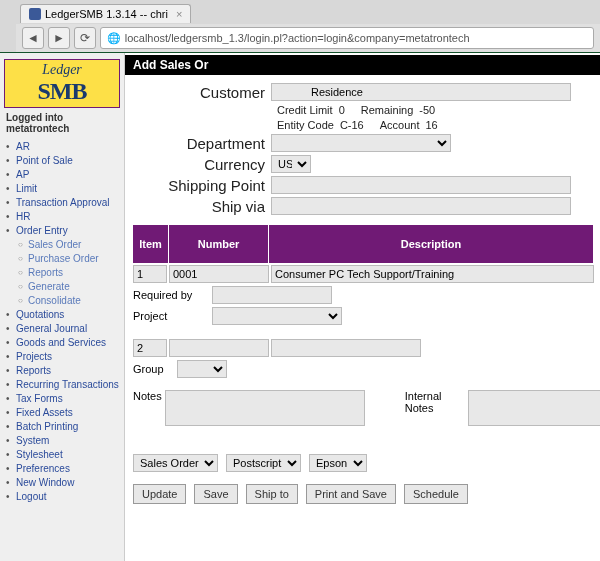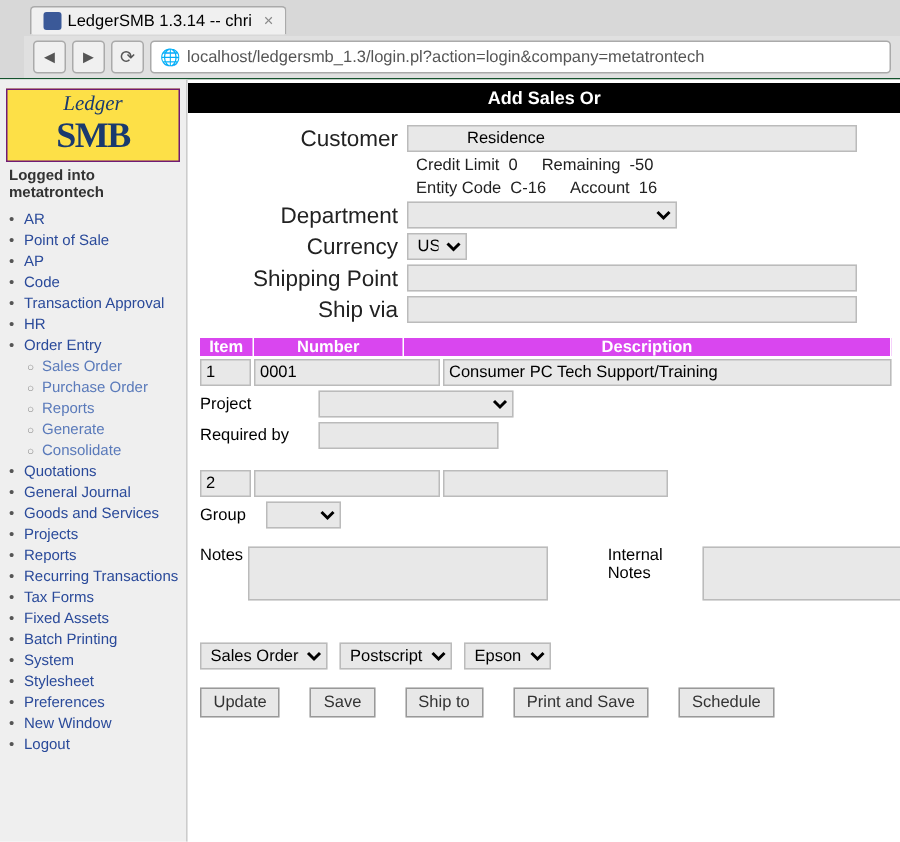--- a/index.html
+++ b/index.html
@@ -24,57 +24,57 @@
 .menu li { position: relative; }
 .menu > li { padding-left: 12px; line-height: 14px; }
 .menu > li::before { content: "•"; position: absolute; left: 2px; color: #555; font-size: 10px; }
 .menu a { color: #2a4a9a; text-decoration: none; cursor: pointer; }
 .submenu { list-style: none; margin-left: 0; }
 .submenu li { padding-left: 12px; line-height: 14px; }
 .submenu li::before { content: "○"; position: absolute; left: 2px; color: #888; font-size: 8px; }
 .submenu a { color: #5a7aba; }
 
 .main { flex: 1; background: #fff; overflow-y: auto; padding: 2px 0 10px 0; }
-.title-bar { background: #000; color: #fff; font-weight: bold; text-align: center; padding: 3px 8px; font-size: 12px; margin-bottom: 8px; }
+.title-bar { background: #000; color: #fff; font-weight: bold; text-align: left; padding: 3px 8px; font-size: 12px; margin-bottom: 8px; }
 
 .form-area { padding: 0 6px 0 8px; }
 .form-row { display: flex; align-items: center; margin-bottom: 3px; }
 .form-label { width: 138px; text-align: right; padding-right: 6px; font-size: 15px; color: #222; }
 .form-input { background: #e8e8e8; border: 1px solid #bbb; height: 18px; padding: 0 4px; font-size: 11px; }
 .wide { width: 300px; padding-left: 39px; }
 .mid { width: 120px; }
 .sel { background: #e8e8e8; border: 1px solid #bbb; height: 18px; font-size: 11px; padding: 0 2px; }
 
 .credit-row { display: flex; gap: 6px; align-items: center; padding-left: 144px; margin-bottom: 3px; font-size: 11px; }
 .credit-row .lbl { color: #222; }
 .credit-row .val { color: #222; margin-right: 10px; }
 .neg { color: #c00; }
 
 .grid-hdr { display: flex; margin-top: 10px; }
-.grid-hdr div { background: #d946ef; color: #fff; font-weight: bold; text-align: center; padding: 0 4px; border-right: 1px solid #fff; font-size: 11px; }
+.grid-hdr div { background: #701a75; color: #fff; font-weight: bold; text-align: center; padding: 13px 4px; border-right: 1px solid #fff; font-size: 11px; }
 .col-item { width: 36px; }
 .col-num { width: 100px; }
 .col-desc { flex: 1; }
 
 .grid-row { display: flex; margin-top: 2px; gap: 2px; }
 .grid-row .cell { background: #e8e8e8; border: 1px solid #bbb; height: 18px; padding: 0 3px; font-size: 11px; display: flex; align-items: center; }
 .grid-row .c-item { width: 34px; }
-.grid-row .c-num { width: 124px; }
+.grid-row .c-num { width: 100px; }
 .grid-row .c-desc { flex: 1; }
 
 .under-row { display: flex; align-items: center; margin-top: 3px; gap: 4px; font-size: 11px; }
 .under-row .lbl { width: 75px; }
 
 .notes-row { display: flex; gap: 40px; margin-top: 12px; }
 .notes-block { display: flex; flex-direction: row; gap: 3px; }
 .notes-block .lbl { font-size: 11px; }
 .notes-block textarea { width: 200px; height: 36px; background: #e8e8e8; border: 1px solid #bbb; resize: none; font-size: 11px; }
 
 .bottom-selects { display: flex; gap: 8px; margin-top: 28px; }
-.action-buttons { display: flex; gap: 20px; margin-top: 12px; }
+.action-buttons { display: flex; gap: 8px; margin-top: 12px; }
 .btn { background: #e8e8e8; border: 1px solid #999; padding: 3px 8px; font-size: 11px; cursor: pointer; color: #333; }
 </style>
 </head>
 <body>
 
 <div class="browser-chrome">
   <div class="tab-bar">
     <div class="tab">
       <span class="favicon"></span>
       <span>LedgerSMB 1.3.14 -- chri</span>
@@ -96,21 +96,21 @@
   <div class="sidebar">
     <div class="logo">
       <div class="ledger">Ledger</div>
       <div class="smb">SMB</div>
     </div>
     <div class="logged-in">Logged into metatrontech</div>
     <ul class="menu" id="menu">
         <li><a>AR</a></li>
         <li><a>Point of Sale</a></li>
         <li><a>AP</a></li>
-        <li><a>Code</a></li>
+        <li><a>Limit</a></li>
         <li><a>Transaction Approval</a></li>
         <li><a>HR</a></li>
         <li><a>Order Entry</a><ul class="submenu">
             <li><a>Sales Order</a></li>
             <li><a>Purchase Order</a></li>
             <li><a>Reports</a></li>
             <li><a>Generate</a></li>
             <li><a>Consolidate</a></li>
           </ul></li>
         <li><a>Quotations</a></li>
@@ -180,26 +180,26 @@
         <div class="col-desc">Description</div>
       </div>
 
       <div class="grid-row">
         <input class="cell c-item" value="1" style="">
         <input class="cell c-num" value="0001" style="">
         <input class="cell c-desc" value="Consumer PC Tech Support/Training" style="">
       </div>
 
       <div class="under-row">
+        <span class="lbl">Required by</span>
+        <input class="form-input mid" value="" style="">
+      </div>
+      <div class="under-row">
         <span class="lbl">Project</span>
         <select class="sel" style="width:130px"><option></option></select>
-      </div>
-      <div class="under-row">
-        <span class="lbl">Required by</span>
-        <input class="form-input mid" value="" style="">
       </div>
 
       <div class="grid-row" style="margin-top:14px">
         <input class="cell c-item" value="2" style="">
         <input class="cell c-num" value="" style="">
         <input class="cell c-desc" style="flex: 0 0 140px;" value="">
       </div>
       <div class="under-row">
         <span class="lbl" style="width:40px">Group</span>
         <select class="sel" style="width:50px"><option></option></select>

